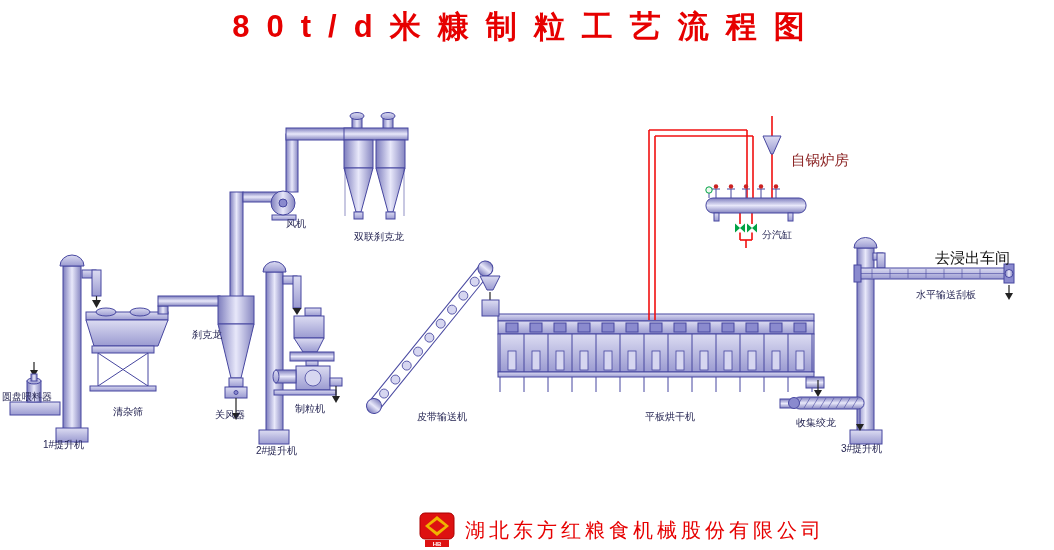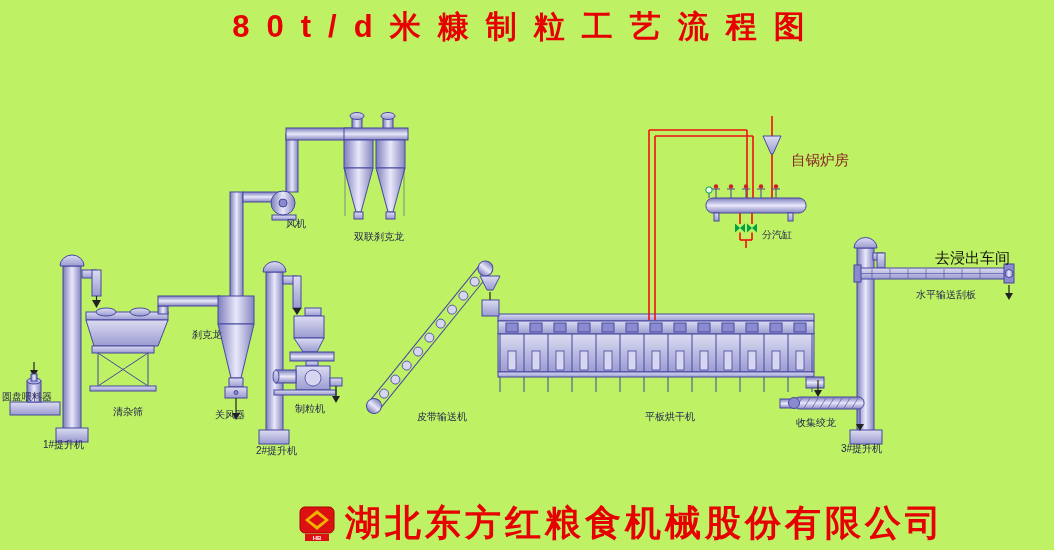--- a/index.html
+++ b/index.html
@@ -1,22 +1,22 @@
 <!DOCTYPE html>
 <html><head>
 <meta charset="utf-8">
 <style>
   html,body{margin:0;padding:0;background:#888;}
-  .stage{position:relative;width:1054px;height:550px;background:#bef264;overflow:hidden;
+  .stage{position:relative;width:1054px;height:550px;background:#ffffff;overflow:hidden;
          font-family:"Liberation Sans",sans-serif;margin:0 auto;}
   .title{position:absolute;top:6px;left:0;right:0;text-align:center;
          color:#e60000;font-size:31px;font-weight:bold;letter-spacing:17px;white-space:nowrap;}
   .footer{position:absolute;bottom:2px;left:0;right:0;display:flex;align-items:center;
           justify-content:center;gap:10px;transform:translateX(95px);}
-  .company{color:#e60000;font-size:36px;font-weight:bold;letter-spacing:4px;white-space:nowrap;}
+  .company{color:#e60000;font-size:20px;font-weight:normal;letter-spacing:4px;white-space:nowrap;}
   svg.diagram{position:absolute;left:0;top:0;}
   .cyl{fill:url(#gH);stroke:#4747a0;stroke-width:1;}
   .cylv{fill:url(#gV);stroke:#4747a0;stroke-width:1;}
   .pan{fill:url(#gP);stroke:#4747a0;stroke-width:1;}
   .dark{fill:#8a8ace;stroke:#4747a0;stroke-width:1;}
   .lite{fill:#d6d6f0;stroke:#4747a0;stroke-width:0.8;}
   .ln{stroke:#4747a0;stroke-width:1;fill:none;}
   .thin{stroke:#4747a0;stroke-width:0.6;fill:none;}
   .red{stroke:#f01010;stroke-width:1.6;fill:none;}
   .blk{stroke:#222222;stroke-width:1.2;fill:none;}

